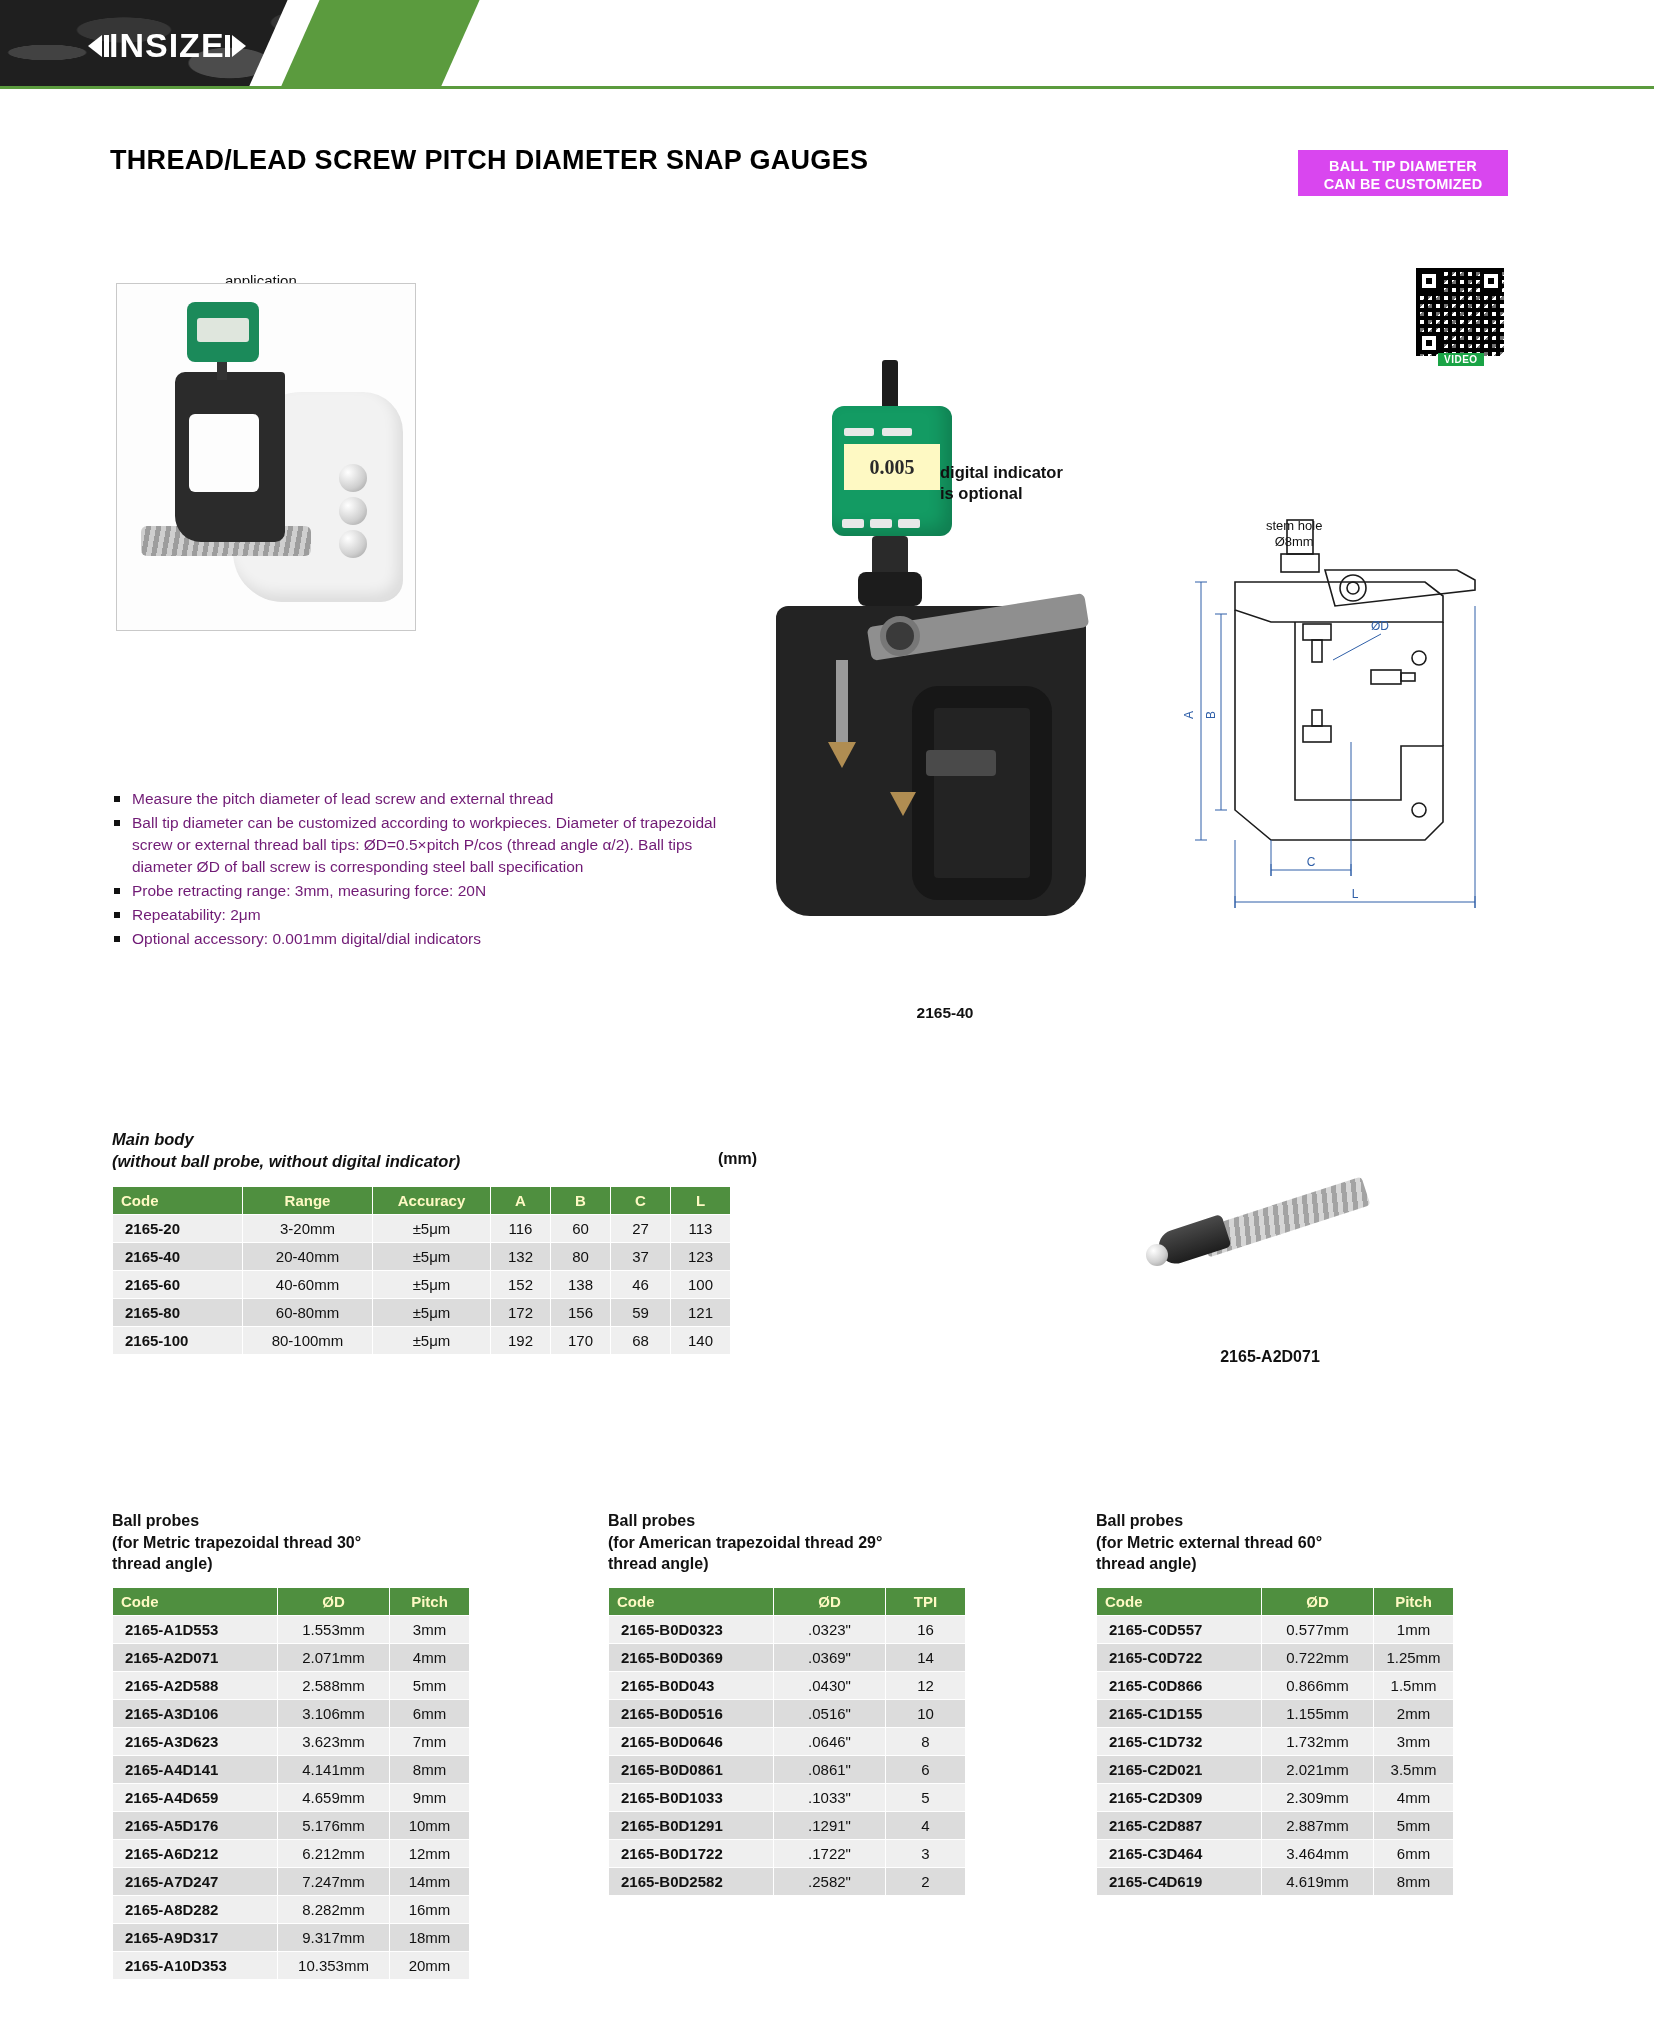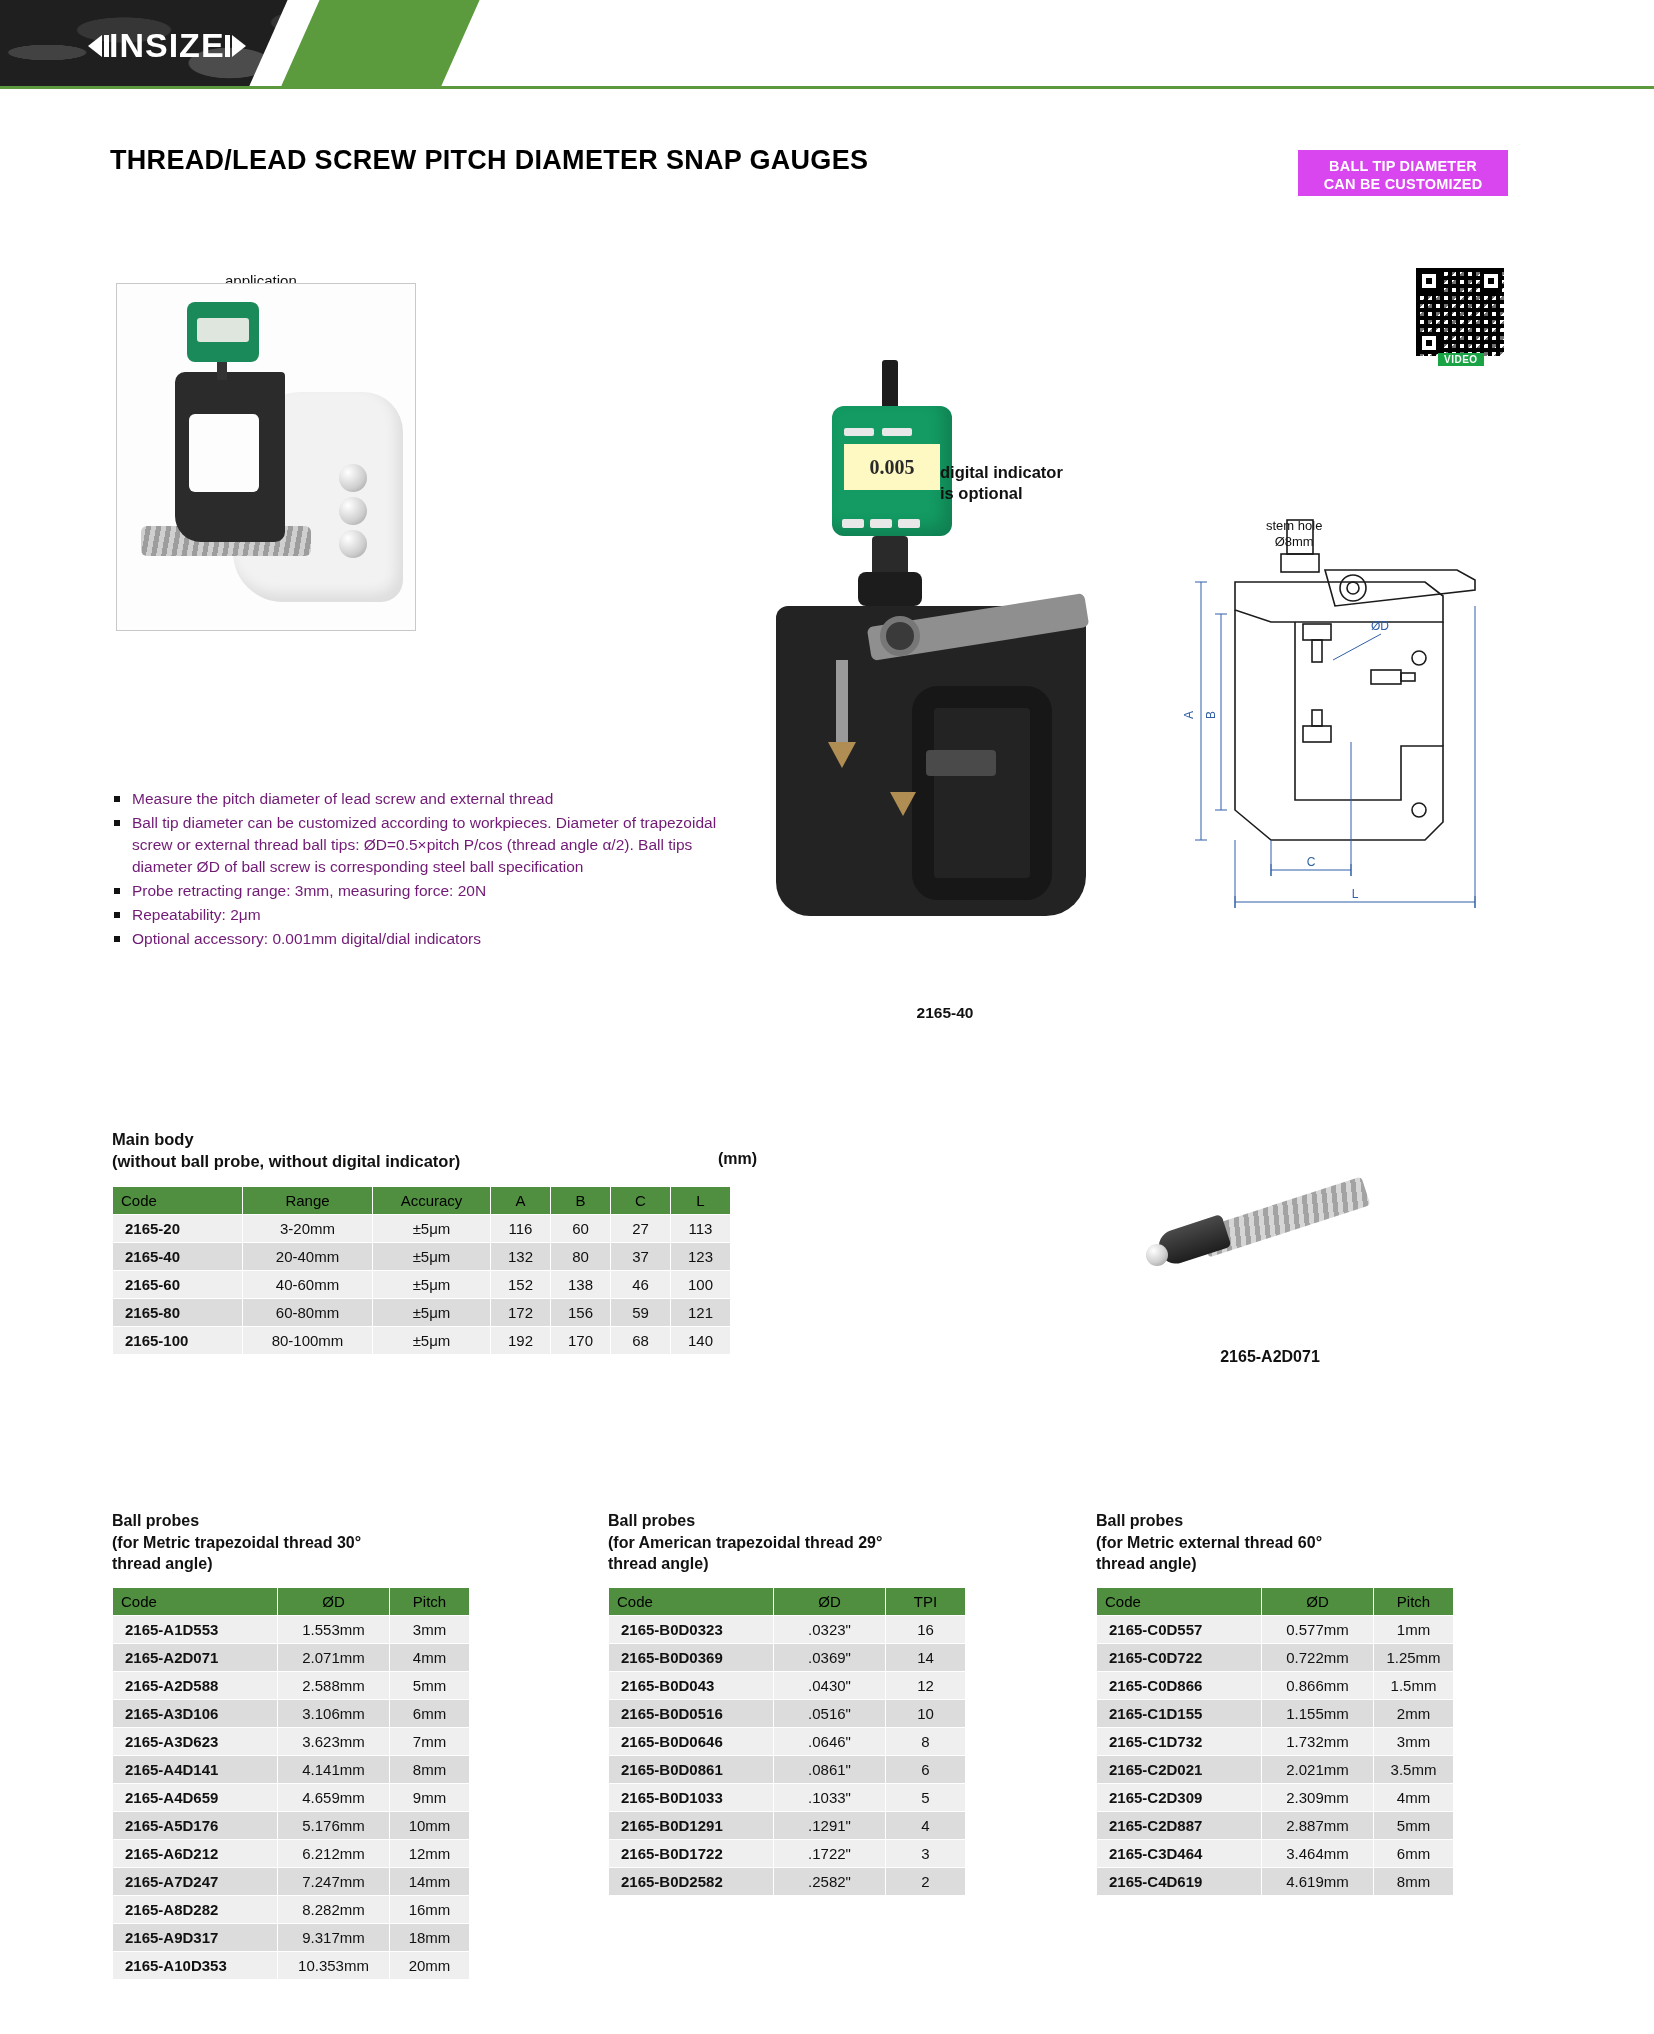--- a/index.html
+++ b/index.html
@@ -337,35 +337,36 @@
     line-height: 1.25;
   }
 
   
   .mb-title {
     position: absolute;
     top: 1128px; left: 112px;
     font-size: 16.5px;
     font-weight: bold;
     line-height: 1.35;
+    font-style: italic;
   }
   .mm-label {
     position: absolute;
     top: 1150px; left: 718px;
     font-size: 16px;
     font-weight: bold;
   }
   table.t {
     border-collapse: collapse;
     font-size: 15px;
   }
   table.t th {
     background: #4f8f3f;
-    color: #000000;
-    font-weight: normal;
+    color: #fef9c3;
+    font-weight: bold;
     border: 1px solid #ffffff;
     padding: 5px 8px;
     text-align: center;
   }
   table.t td {
     border: 1px solid #ffffff;
     padding: 5px 8px;
     text-align: center;
     background: #efefef;
   }

